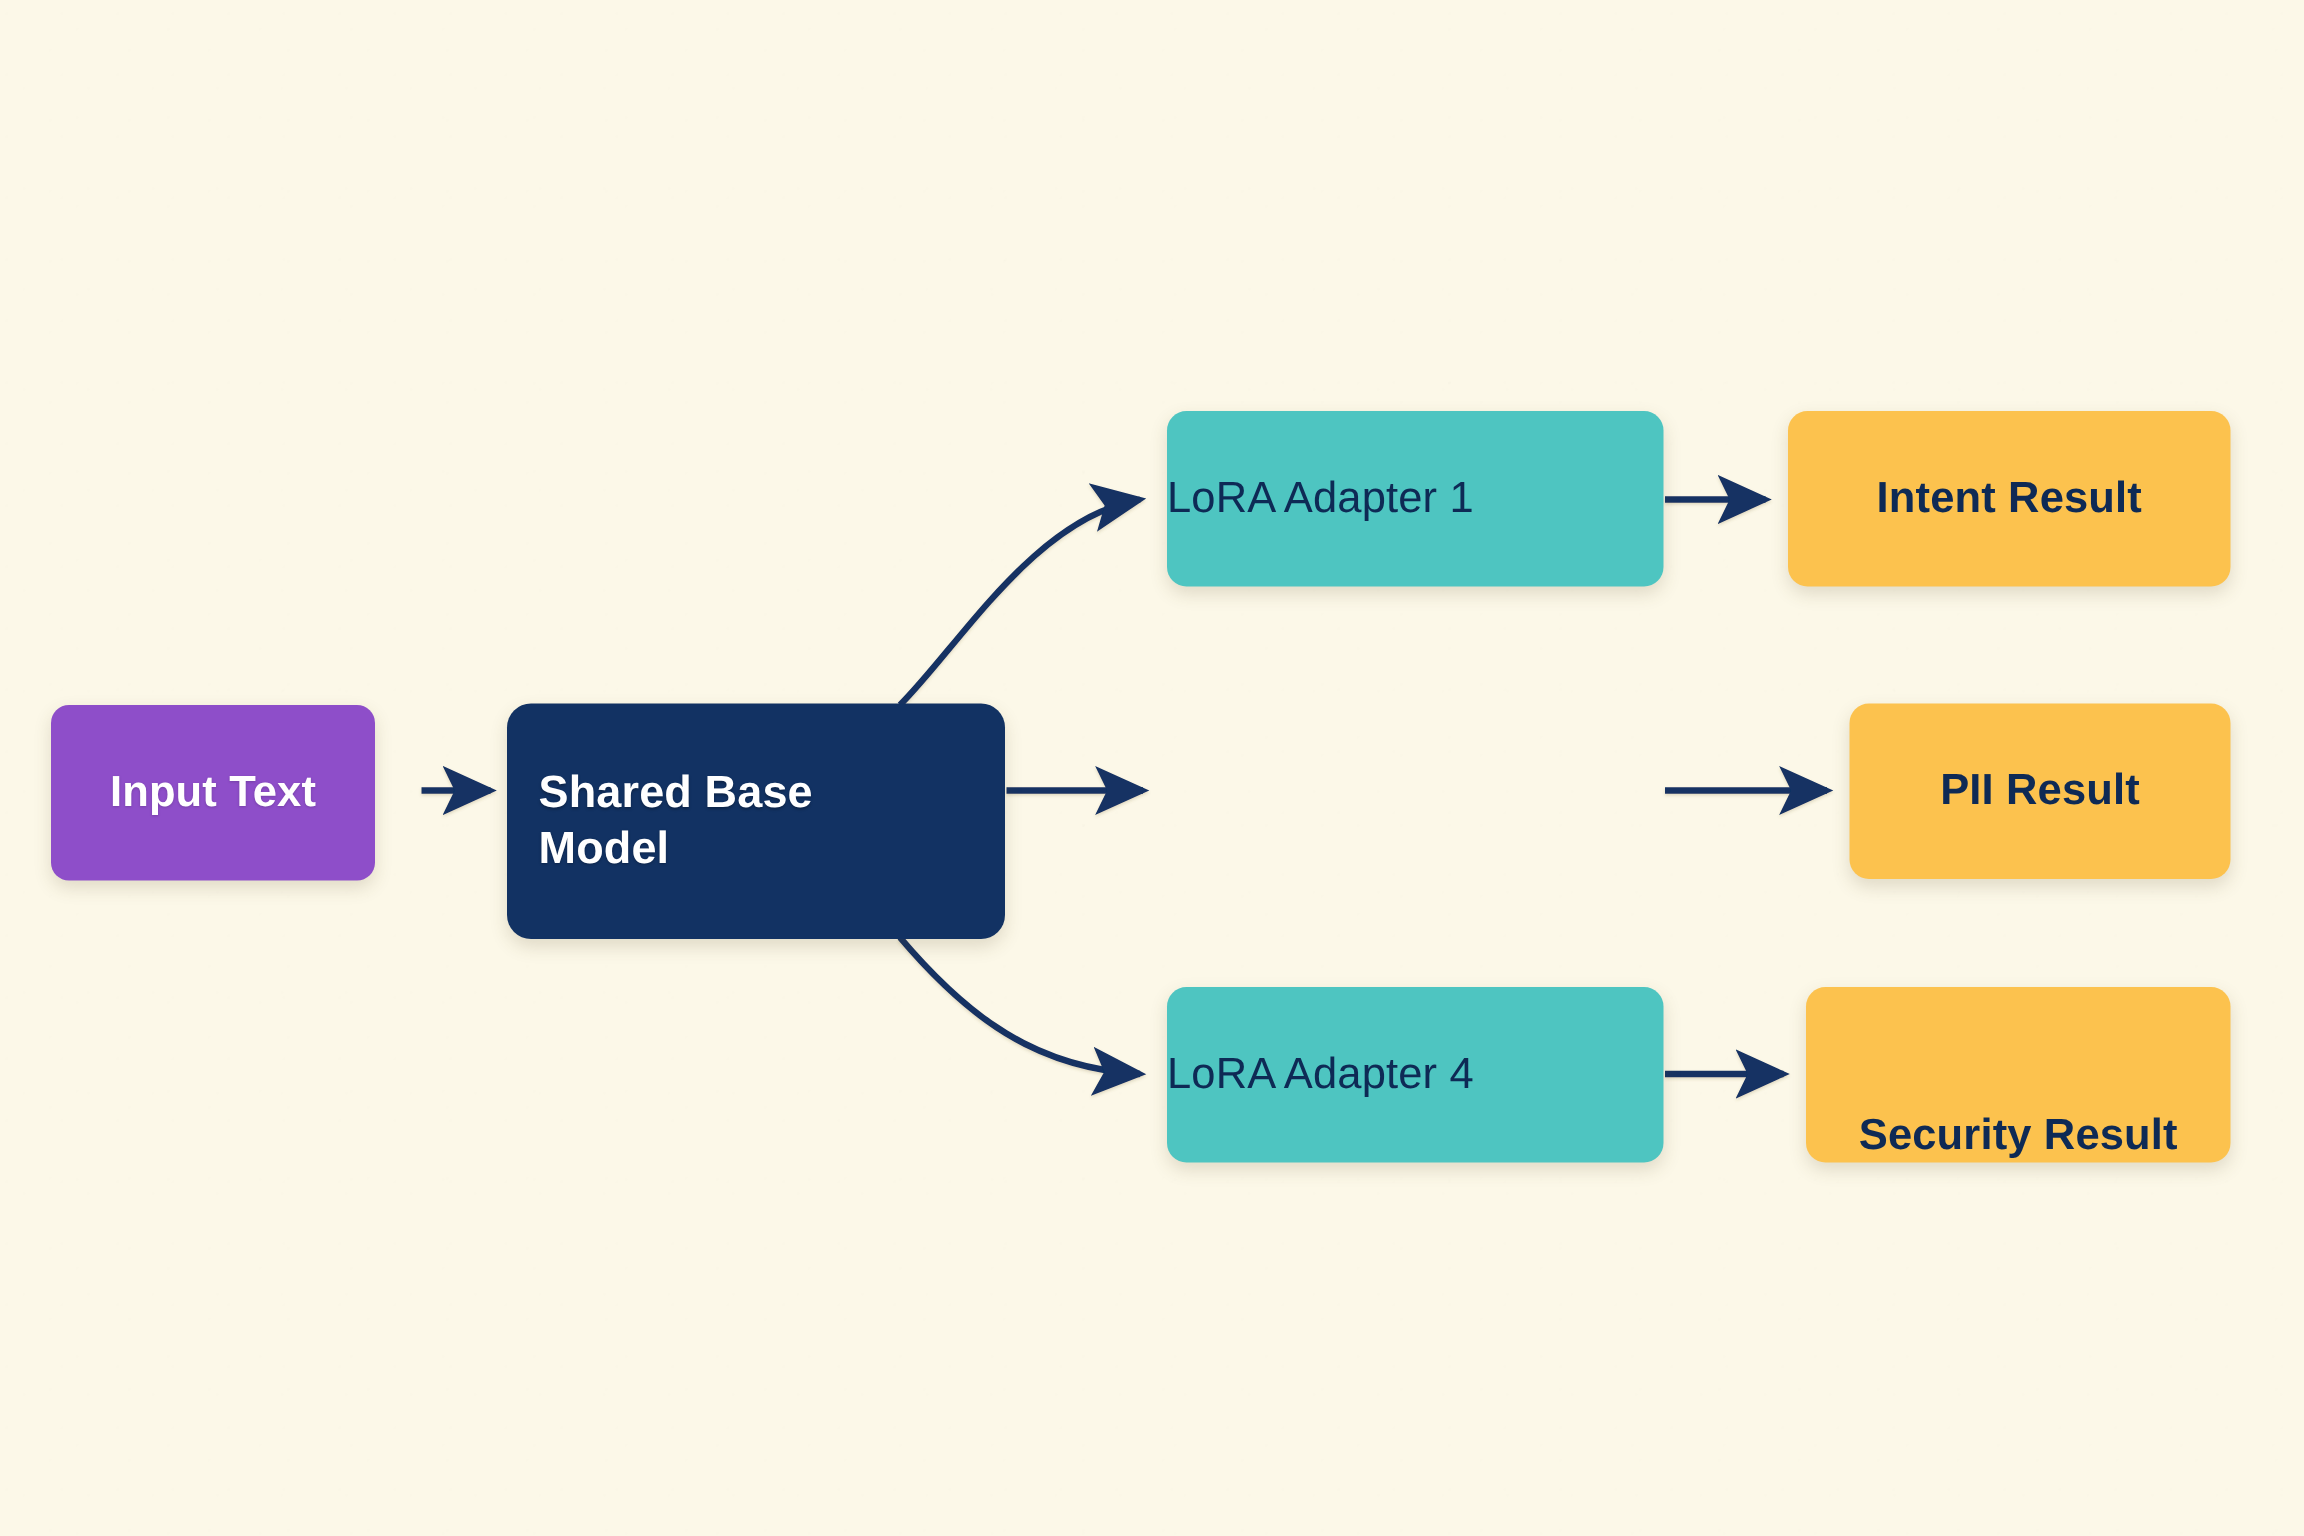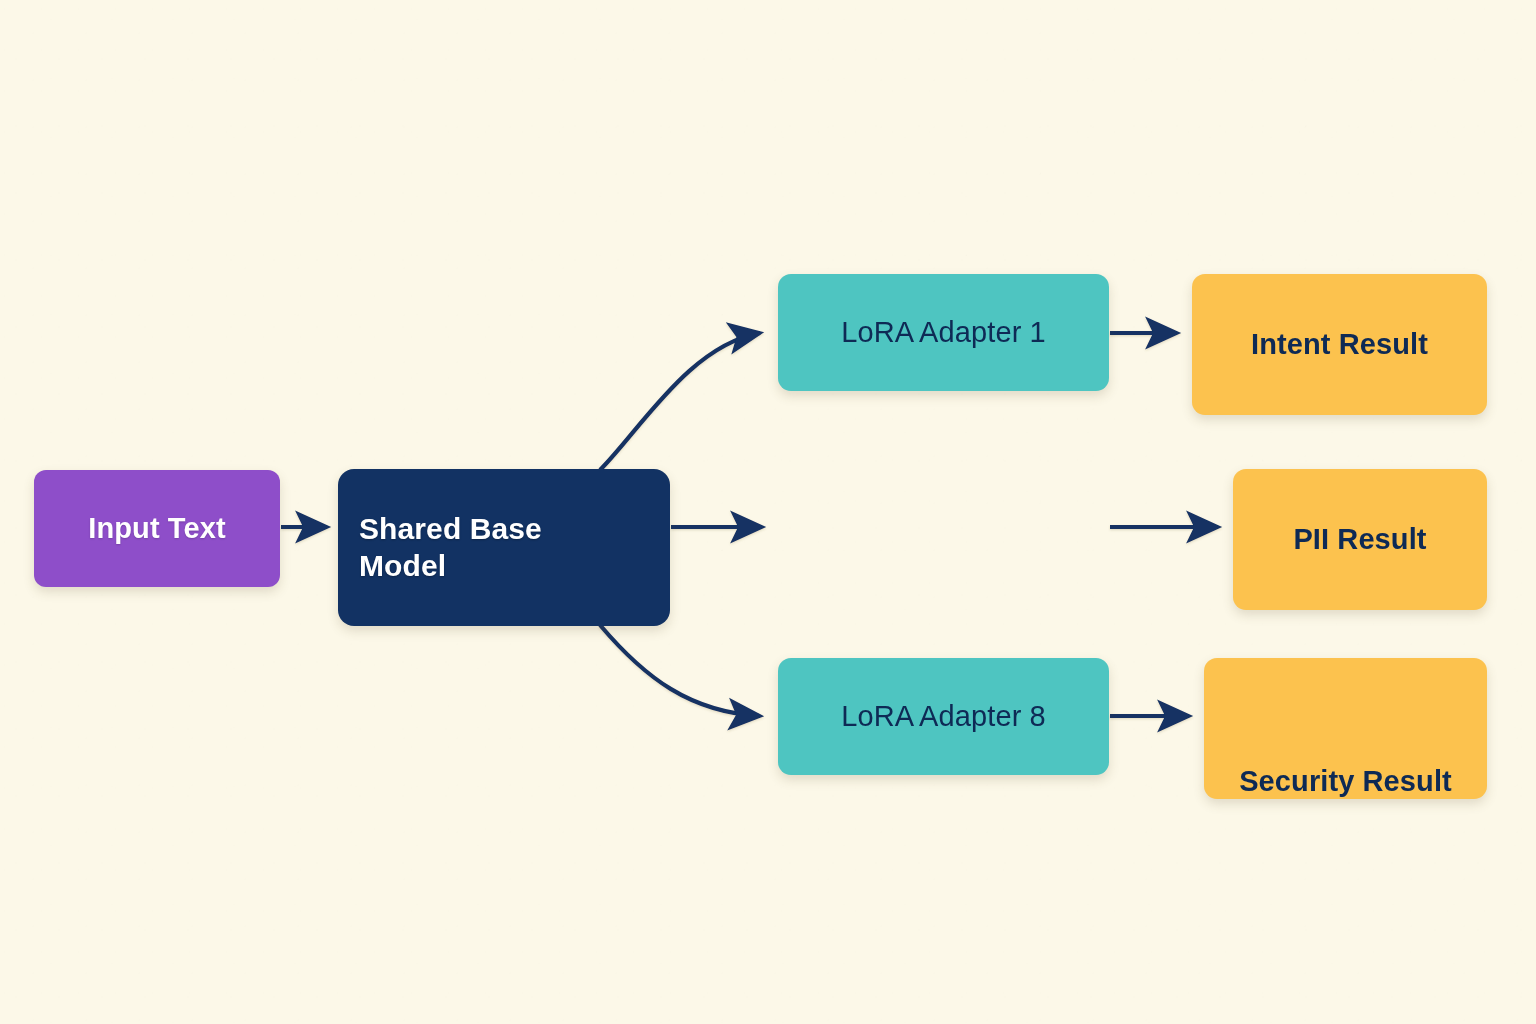--- a/index.html
+++ b/index.html
@@ -58,21 +58,21 @@
     display: block;
     width: 100%;
     line-height: 1.22;
     letter-spacing: 0.1px;
   }
 
   
   .node-input {
     left: 34px;
     top: 470px;
-    width: 246px;
+    width: 216px;
     height: 117px;
     background: #8E4EC9;
     border-radius: 12px;
   }
   .node-input .label {
     color: #FFFFFF;
     font-size: 29px;
     font-weight: 600;
     text-align: center;
     text-shadow: 0 1px 2px rgba(0,0,0,0.18);
@@ -104,31 +104,31 @@
     border-radius: 13px;
     left: 778px;
     width: 331px;
     height: 117px;
     justify-content: center;
   }
   .node-adapter .label {
     color: #0E2A55;
     font-size: 29px;
     font-weight: 500;
-    text-align: center;
+    text-align: left;
   }
   .adapter-1 { top: 274px; }
   .adapter-2 { top: 469px; }
   .adapter-3 { top: 658px; }
 
   
   .node-result {
     background: #FCC24E;
     border-radius: 13px;
-    height: 141px;
+    height: 117px;
     justify-content: center;
   }
   .node-result .label {
     color: #0E2A55;
     font-size: 29px;
     font-weight: 600;
     text-align: center;
   }
   .result-1 { left: 1192px; top: 274px; width: 295px; }
   .result-2 { left: 1233px; top: 469px; width: 254px; }
@@ -177,21 +177,21 @@
     <span class="label">Shared Base
 Model</span>
   </div>
 
   <div class="node node-adapter adapter-1">
     <span class="label">LoRA Adapter 1</span>
   </div>
 
 
   <div class="node node-adapter adapter-3">
-    <span class="label">LoRA Adapter 8</span>
+    <span class="label">LoRA Adapter 4</span>
   </div>
 
   <div class="node node-result result-1">
     <span class="label">Intent Result</span>
   </div>
 
   <div class="node node-result result-2">
     <span class="label">PII Result</span>
   </div>
 

